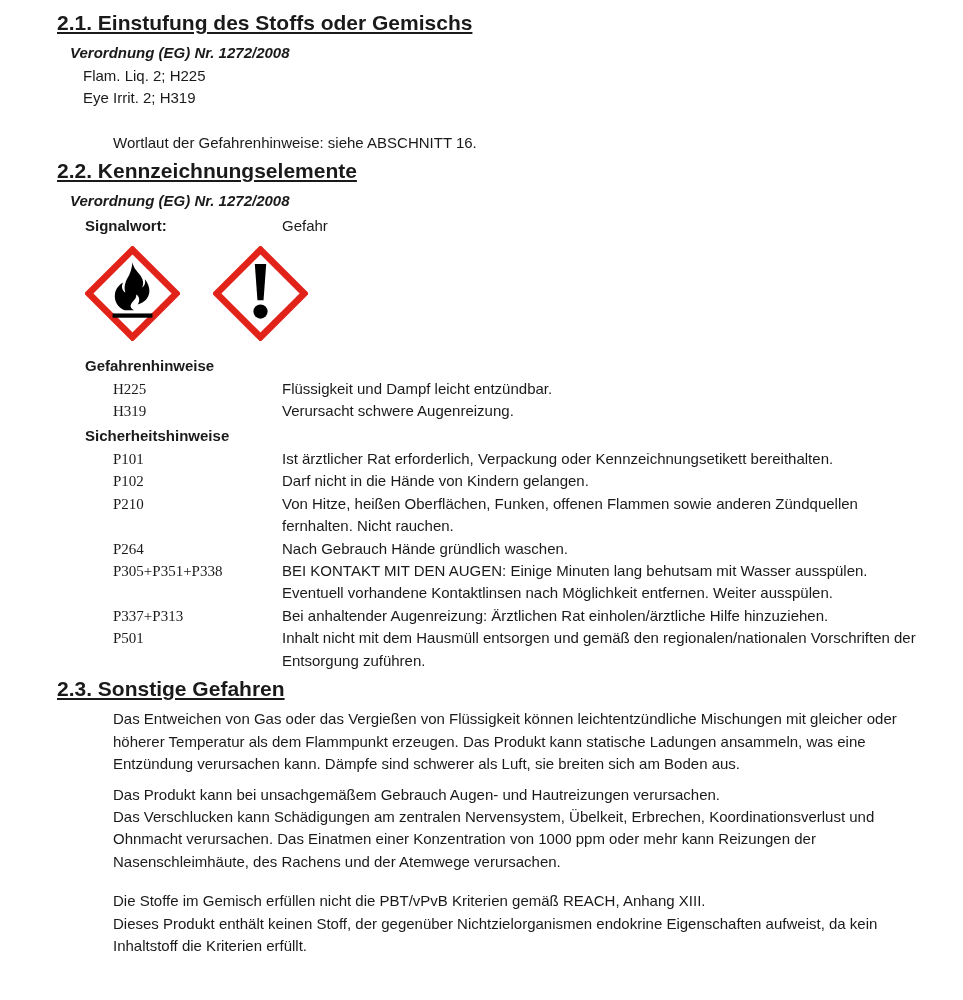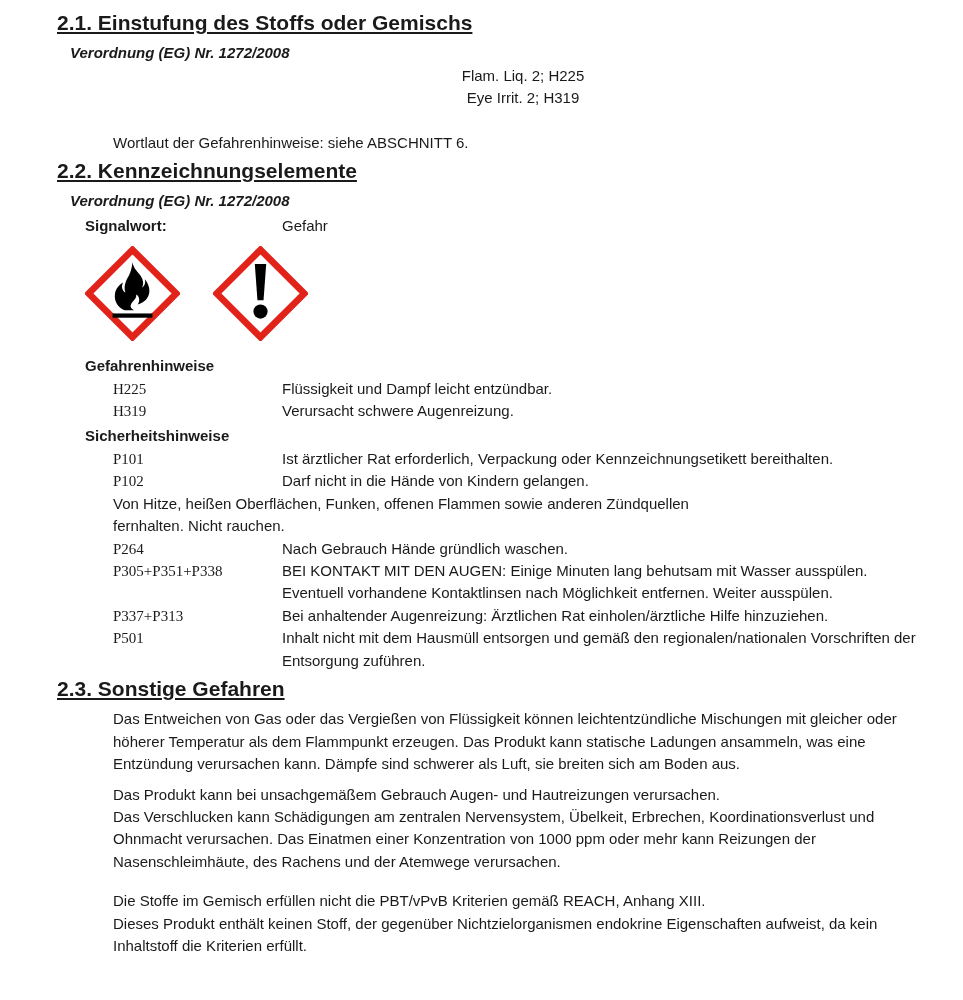--- a/index.html
+++ b/index.html
@@ -22,21 +22,21 @@
     font-weight: bold;
     text-decoration: underline;
     font-size: 21px;
     margin: 6px 0 8px 57px;
   }
   .reg-title {
     font-weight: bold;
     margin-left: 70px;
     font-style: italic;
   }
-  .cls-line { margin-left: 83px; text-align: center; }
+  .cls-line { margin-left: 83px; }
   .note-line { margin-left: 113px; margin-top: 22px; margin-bottom: 4px; }
 
   .label-row { display: flex; margin-left: 85px; margin-top: 2px; }
   .label-row .row-label { font-weight: bold; width: 197px; flex-shrink: 0; }
 
   .picto-row { display: flex; margin-left: 85px; margin-top: 9px; margin-bottom: 14px; }
   .pictos { display: flex; gap: 33px; }
   svg.picto { width: 95px; height: 95px; display: block; }
 
   .stmt-heading { font-weight: bold; margin-left: 85px; margin-top: 3px; }
@@ -51,21 +51,21 @@
 </head>
 <body>
 
 <div class="doc">
 
   <section>
     <div class="sec-heading">2.1. Einstufung des Stoffs oder Gemischs</div>
     <div class="reg-title">Verordnung (EG) Nr. 1272/2008</div>
     <div class="cls-line">Flam. Liq. 2; H225</div>
     <div class="cls-line">Eye Irrit. 2; H319</div>
-    <div class="note-line">Wortlaut der Gefahrenhinweise: siehe ABSCHNITT 6.</div>
+    <div class="note-line">Wortlaut der Gefahrenhinweise: siehe ABSCHNITT 16.</div>
   </section>
 
   <section>
     <div class="sec-heading">2.2. Kennzeichnungselemente</div>
     <div class="reg-title">Verordnung (EG) Nr. 1272/2008</div>
 
     <div class="label-row">
       <span class="row-label">Signalwort:</span>
       <span>Gefahr</span>
     </div>
@@ -114,20 +114,21 @@
     <div class="stmt-heading">Sicherheitshinweise</div>
     <div class="stmt-row">
       <span class="code">P101</span>
       <span class="desc">Ist ärztlicher Rat erforderlich, Verpackung oder Kennzeichnungsetikett bereithalten.</span>
     </div>
     <div class="stmt-row">
       <span class="code">P102</span>
       <span class="desc">Darf nicht in die Hände von Kindern gelangen.</span>
     </div>
     <div class="stmt-row">
+      <span class="code">P210</span>
       <span class="desc">Von Hitze, heißen Oberflächen, Funken, offenen Flammen sowie anderen Zündquellen fernhalten. Nicht rauchen.</span>
     </div>
     <div class="stmt-row">
       <span class="code">P264</span>
       <span class="desc">Nach Gebrauch Hände gründlich waschen.</span>
     </div>
     <div class="stmt-row">
       <span class="code">P305+P351+P338</span>
       <span class="desc">BEI KONTAKT MIT DEN AUGEN: Einige Minuten lang behutsam mit Wasser ausspülen. Eventuell vorhandene Kontaktlinsen nach Möglichkeit entfernen. Weiter ausspülen.</span>
     </div>

